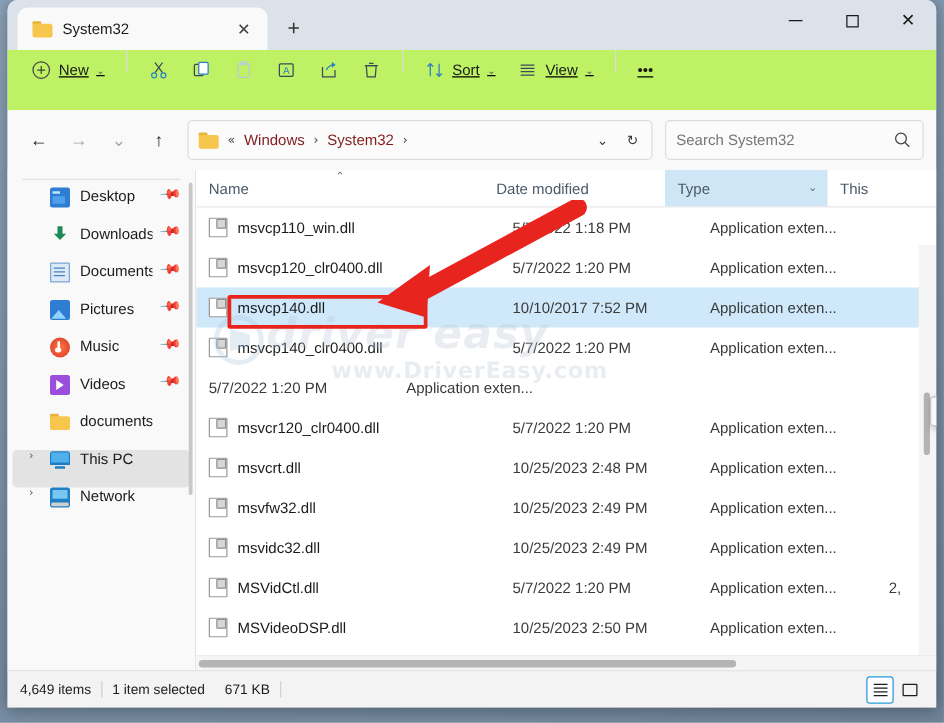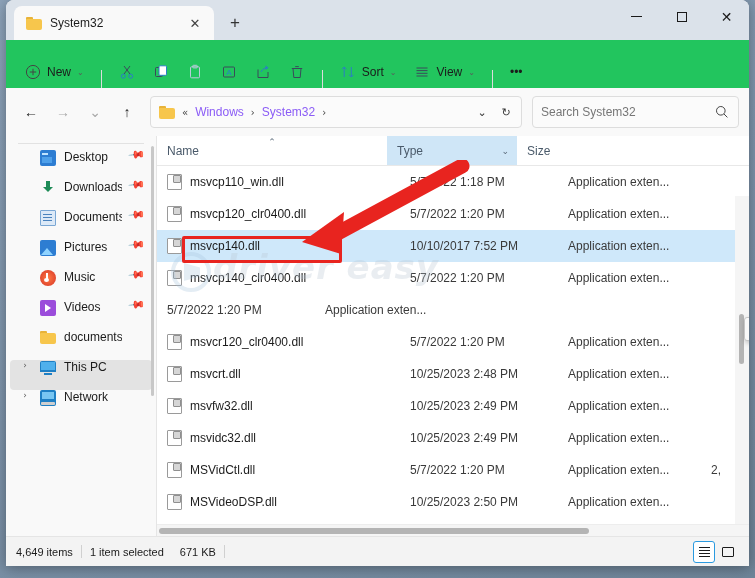--- a/index.html
+++ b/index.html
@@ -76,23 +76,24 @@
     width: 45px; height: 33px;
     display: flex; align-items: center; justify-content: center;
     color: #1a1a1a;
   }
   .wc-min { width: 11px; height: 1px; background: #1a1a1a; }
   .wc-max { width: 10px; height: 10px; border: 1px solid #1a1a1a; }
   .wc-x { font-size: 14px; line-height: 1; font-family: "DejaVu Sans", sans-serif; }
 
   
   .cmdbar {
-    height: 48px; background: #22c55e;
-    display: flex; align-items: flex-end; padding: 0 10px;
+    height: 48px; background: #bef264;
+    display: flex; align-items: flex-start; padding: 0 10px;
     flex: none;
+    text-decoration: underline;
   }
   .cmd {
     height: 32px; border-radius: 4px;
     display: flex; align-items: center; gap: 6px;
     padding: 0 9px; color: #1b1b1b; font-size: 12px;
     white-space: nowrap;
   }
   .cmd-sep { width: 1px; height: 18px; background: #dcdcdc; margin: 0 8px; }
   .chev { font-size: 8px; color: #5a5a5a; font-family: "DejaVu Sans", sans-serif; }
   .ico { width: 16px; height: 16px; display: block; }
@@ -117,21 +118,21 @@
   }
   .crumb-folder { width: 16px; height: 13px; position: relative; flex: none; margin-right: 4px; }
   .crumb-folder:before {
     content:""; position:absolute; left:0; top:0; width:7px; height:3px;
     background:#e8b339; border-radius:1px 1px 0 0;
   }
   .crumb-folder:after {
     content:""; position:absolute; left:0; top:2px; width:16px; height:11px;
     background:#f7c64c; border-radius:1px 2px 2px 2px;
   }
-  .crumb { font-size: 12px; color: #8b5cf6; padding: 3px 4px; border-radius: 3px; white-space: nowrap; }
+  .crumb { font-size: 12px; color: #7f1d1d; padding: 3px 4px; border-radius: 3px; white-space: nowrap; }
   .crumb-sep { font-size: 10px; color: #444; padding: 0 1px; font-family: "DejaVu Sans", sans-serif; }
   .crumb-spacer { flex: 1; }
   .crumb-btn {
     width: 22px; height: 24px; display: flex; align-items: center; justify-content: center;
     color: #333; font-size: 11px; border-radius: 3px;
   }
   .searchbox {
     width: 207px; height: 32px; margin-left: 8px;
     background: #fbfbfb; border: 1px solid #dddddd; border-radius: 4px;
     display: flex; align-items: center; padding: 0 8px; flex: none;
@@ -549,33 +550,37 @@
     </div>
     <div class="side-sep-v"></div>
 
     <div class="filepane">
 
       <div class="colheader">
         <div class="col col-name">
           <span class="sortmark">⌃</span>
           <span>Name</span>
         </div>
+        <div class="col col-date">
+          <span>Date modified</span>
+        </div>
         <div class="col col-type hl">
           <span>Type</span>
           <span class="hchev">⌄</span>
         </div>
         <div class="col col-size">
-          <span>Size</span>
+          <span>This</span>
         </div>
       </div>
 
       <div class="filelist">
         <div class="watermark">
           <div class="wm-logo"></div>
           <div class="wm-main">driver easy</div>
+          <div class="wm-sub">www.DriverEasy.com</div>
         </div>
         <div id="file-rows">
               <div class="frow">
                 <div class="cell c-name">
                   <span class="dllico"></span>
                   <span>msvcp110_win.dll</span>
                 </div>
                 <div class="cell c-date">5/7/2022 1:18 PM</div>
                 <div class="cell c-type">Application exten...</div>
                 <div class="cell c-size"></div>

